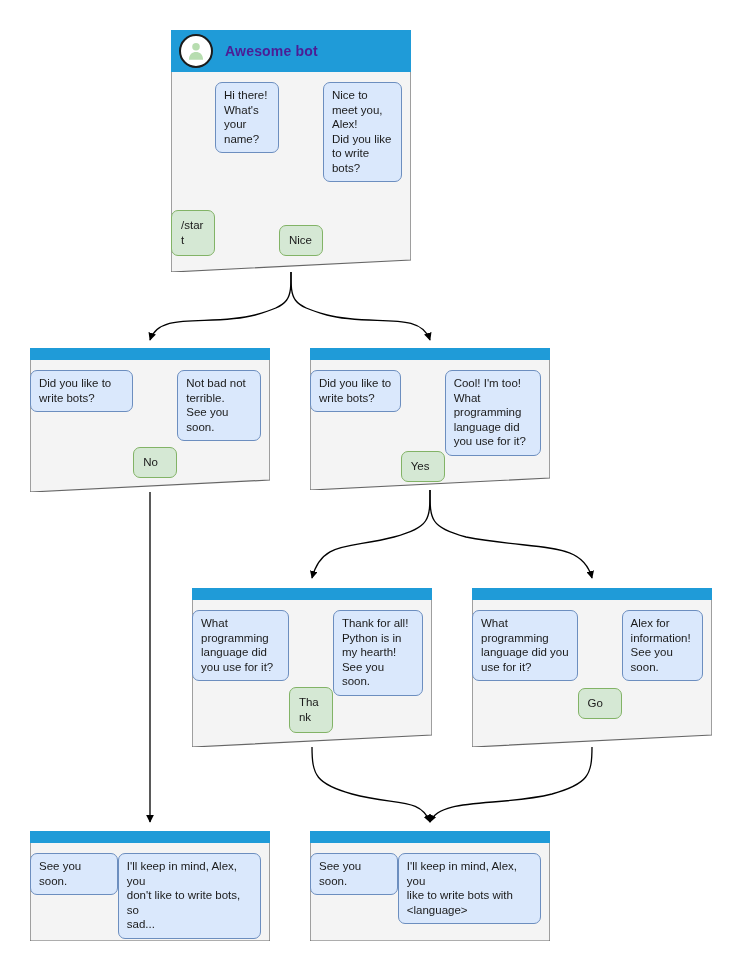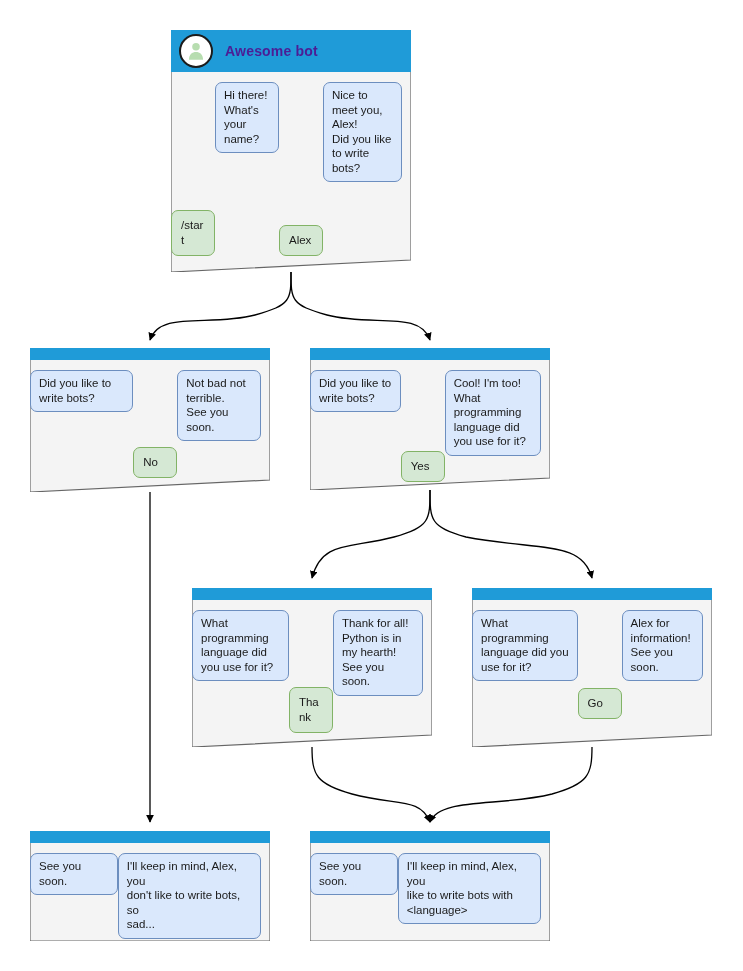--- a/index.html
+++ b/index.html
@@ -159,21 +159,21 @@
           </svg>
         </div>
         <div class="bot-title">Awesome bot</div>
       </div>
       <div class="chat" style="top:42px; bottom:16px;">
         <div class="msg user">/start</div>
         <div class="gap-m"></div>
         <div class="msg bot">Hi there!
 What's your name?</div>
         <div class="gap-m"></div>
-        <div class="msg user">Alex</div>
+        <div class="msg user">Nice</div>
         <div class="gap-m"></div>
         <div class="msg bot">Nice to meet you, Alex!
 Did you like to write bots?</div>
       </div>
     </div>
   </div>
 
   <div class="node" style="left:30px; top:348px; width:240px; height:144px;">
     <svg class="node-shell" viewBox="0 0 240 144" preserveAspectRatio="none">
       <polygon points="0,0 240,0 240,132 0,144" fill="#f4f4f4" stroke="#666666" stroke-width="1.2"></polygon>

